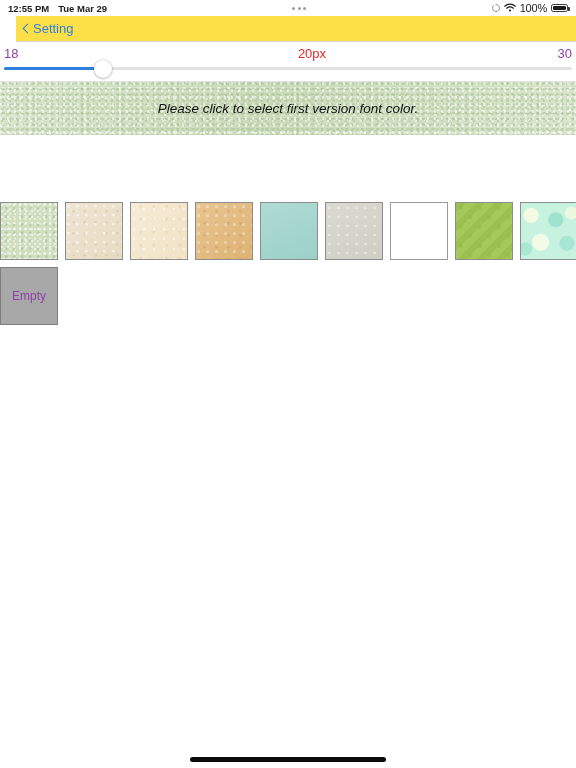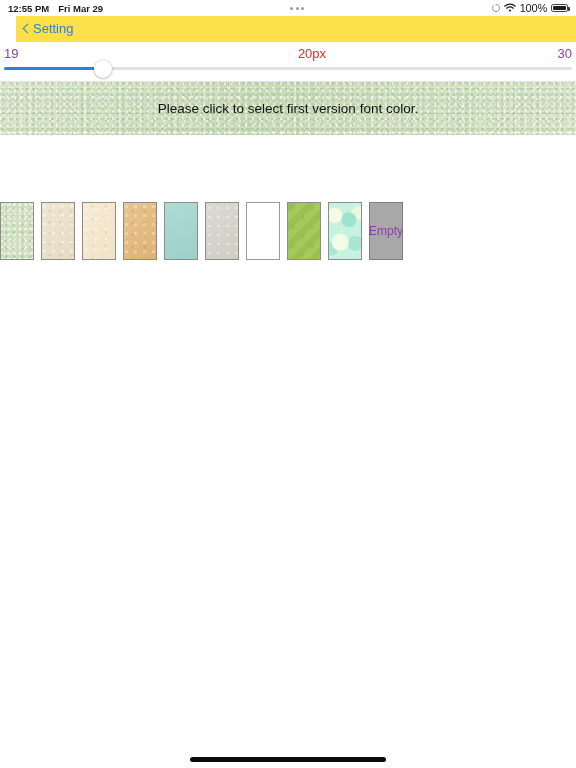--- a/index.html
+++ b/index.html
@@ -81,21 +81,21 @@
     position:absolute; top:-7.5px; width:18px; height:18px; border-radius:50%;
     background:#fff; box-shadow:0 .5px 2.5px rgba(0,0,0,.38), 0 0 0 .5px rgba(0,0,0,.04);
   }
 
   
   .panel{
     position:absolute; left:0; width:576px;
     display:flex; align-items:center; justify-content:center;
     text-align:center;
   }
-  .panel-1{ top:82px; height:53px; }
+  .panel-1{ top:82px; height:53px;font-style:italic; }
   .panel-2{ top:142px; height:57px; }
   .panel .ptext{ font-size:13.5px; }
 
   
   .tex-green{
     background-color:#cfdfbf;
     background-image:
       radial-gradient(circle at 12% 22%, rgba(255,255,255,.55) 0 1.2px, transparent 1.4px),
       radial-gradient(circle at 38% 67%, rgba(255,255,255,.45) 0 1.1px, transparent 1.3px),
       radial-gradient(circle at 62% 14%, rgba(160,185,140,.45) 0 1.2px, transparent 1.4px),
@@ -106,21 +106,21 @@
       linear-gradient(115deg, rgba(255,255,255,.22) 0%, rgba(182,203,163,.18) 45%, rgba(255,255,255,.2) 100%);
     background-size:7px 7px, 9px 9px, 6px 6px, 11px 11px, 8px 8px, 13px 13px, 5px 5px, 100% 100%;
   }
 
   
   .swatches{
     position:absolute; top:202px; left:0; width:600px;
     display:flex; flex-wrap:wrap; gap:7px 7px;
   }
   .swatch{
-    width:34px; height:58px; border:1px solid #8d8d8d; cursor:pointer;
+    width:58px; height:58px; border:1px solid #8d8d8d; cursor:pointer;
     position:relative; overflow:hidden;
   }
   .swatch.plain{ border:1px solid #9a9a9a; }
   .empty-swatch{
     display:flex; align-items:center; justify-content:center;
     background:#a8a8a8; border:1px solid #7e7e7e;
   }
   .empty-swatch span{ color:#8e3fa8; font-size:12px; }
 
   
@@ -194,21 +194,21 @@
   }
 </style>
 </head>
 <body>
 
 <div id="app">
 
   <div class="statusbar">
     <div class="sb-left">
       <span>12:55 PM</span>
-      <span>Fri Mar 29</span>
+      <span>Tue Mar 29</span>
     </div>
     <div class="sb-center">
       <span class="dots">
           <i></i>
           <i></i>
           <i></i>
         </span>
     </div>
     <div class="sb-right">
       <span class="ico">
@@ -232,21 +232,21 @@
 
   <div class="navbar">
     <div class="back-btn">
       <span class="chev"></span>
       <span>Setting</span>
     </div>
   </div>
 
   <div class="slider-wrap">
     <div class="slider-labels">
-      <span class="lbl-min" style="color: rgb(142, 63, 168);">19</span>
+      <span class="lbl-min" style="color: rgb(142, 63, 168);">18</span>
       <span class="lbl-cur" style="color: rgb(232, 38, 42);">20px</span>
       <span class="lbl-max" style="color: rgb(142, 63, 168);">30</span>
     </div>
     <div class="track" style="background: rgb(226, 226, 228);">
       <div class="track-fill" id="track-fill" style="width: 17.5%; background: rgb(47, 127, 224);"></div>
       <div class="thumb" id="slider-thumb" style="left: calc(17.5% - 9px);"></div>
     </div>
   </div>
 
   <div class="panel panel-1 tex-green">

